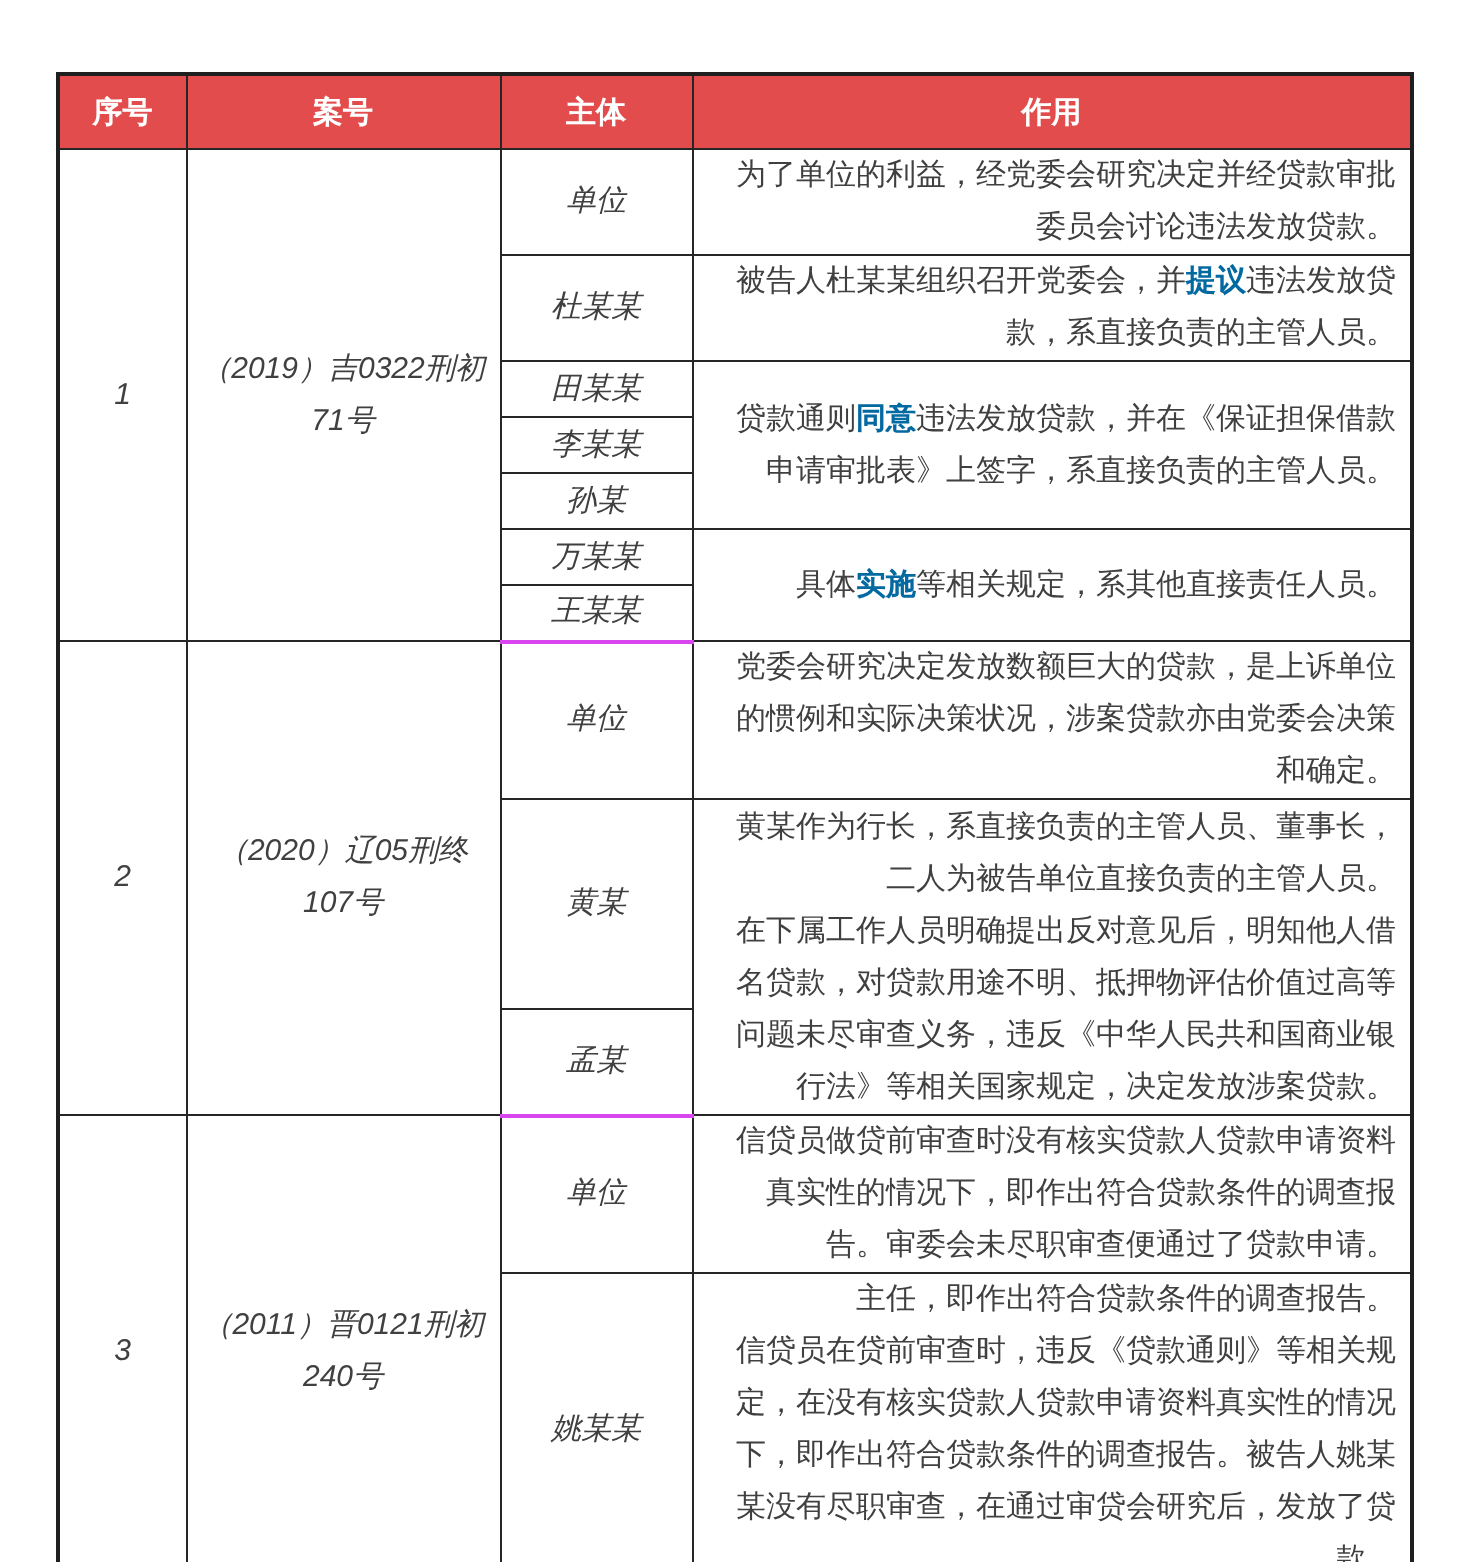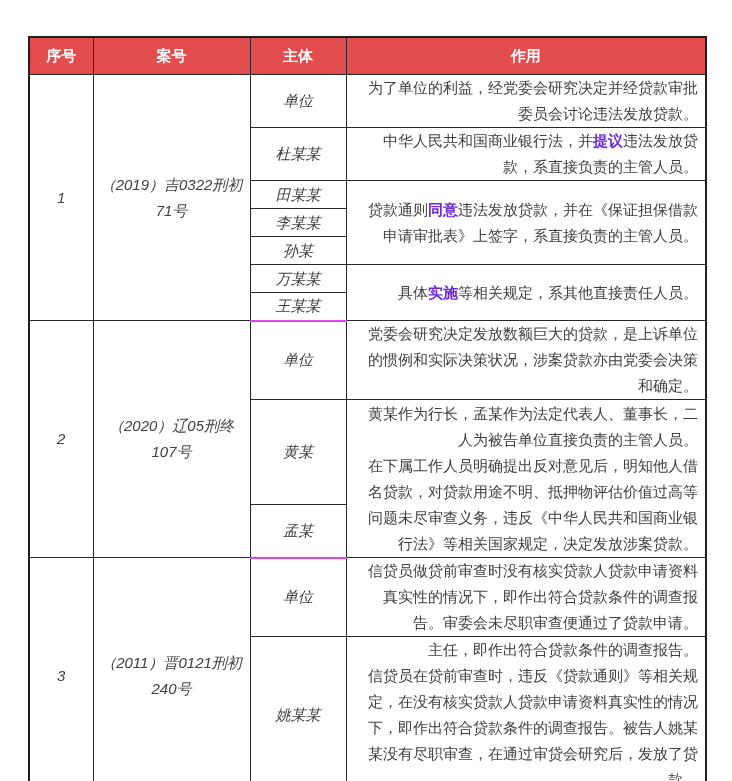--- a/index.html
+++ b/index.html
@@ -48,21 +48,21 @@
     vertical-align: middle;
     padding: 0 4px;
     font-style: italic;
   }
   td.role {
     text-align: right;
     vertical-align: middle;
     padding: 0 7px;
   }
   td.role p { margin: 0; }
-  td.role b { font-weight: 700; color: #6d28d9; }
+  td.role b { font-weight: 700; color: #0369a1; }
   tr.case-sep > td { border-bottom: 2px solid #d946ef; }
   tr.rh-a { height: 51px; }
   tr.rh-b { height: 28px; }
   tr.rh-c { height: 78px; }
   tr.rh-d { height: 105px; }
   tr.rh-e { height: 53px; }
   tr.rh-f { height: 156px; }
 </style>
 </head>
 <body>
@@ -86,21 +86,21 @@
     <tbody>
 
       <tr class="rh-a">
         <td class="center" rowspan="7">1</td>
         <td class="center" rowspan="7">（2019）吉0322刑初71号</td>
         <td class="center">单位</td>
         <td class="role"><span>为了单位的利益，经党委会研究决定并经贷款审批委员会讨论违法发放贷款。</span></td>
       </tr>
       <tr class="rh-a">
         <td class="center">杜某某</td>
-        <td class="role"><span>中华人民共和国商业银行法，并</span><b>提议</b><span>违法发放贷款，系直接负责的主管人员。</span></td>
+        <td class="role"><span>被告人杜某某组织召开党委会，并</span><b>提议</b><span>违法发放贷款，系直接负责的主管人员。</span></td>
       </tr>
       <tr class="rh-b">
         <td class="center">田某某</td>
         <td class="role" rowspan="3"><span>贷款通则</span><b>同意</b><span>违法发放贷款，并在《保证担保借款申请审批表》上签字，系直接负责的主管人员。</span></td>
       </tr>
       <tr class="rh-b">
         <td class="center">李某某</td>
       </tr>
       <tr class="rh-b">
         <td class="center">孙某</td>
@@ -115,21 +115,21 @@
 
       <tr class="rh-c">
         <td class="center" rowspan="3">2</td>
         <td class="center" rowspan="3">（2020）辽05刑终107号</td>
         <td class="center">单位</td>
         <td class="role"><span>党委会研究决定发放数额巨大的贷款，是上诉单位的惯例和实际决策状况，涉案贷款亦由党委会决策和确定。</span></td>
       </tr>
       <tr class="rh-d">
         <td class="center">黄某</td>
         <td class="role" rowspan="2">
-          <p>黄某作为行长，孟某作为法定代表人、董事长，二人为被告单位直接负责的主管人员。</p>
+          <p>黄某作为行长，系直接负责的主管人员、董事长，二人为被告单位直接负责的主管人员。</p>
           <p>在下属工作人员明确提出反对意见后，明知他人借名贷款，对贷款用途不明、抵押物评估价值过高等问题未尽审查义务，违反《中华人民共和国商业银行法》等相关国家规定，决定发放涉案贷款。</p>
         </td>
       </tr>
       <tr class="rh-e case-sep">
         <td class="center">孟某</td>
       </tr>
 
       <tr class="rh-c">
         <td class="center" rowspan="2">3</td>
         <td class="center" rowspan="2">（2011）晋0121刑初240号</td>

